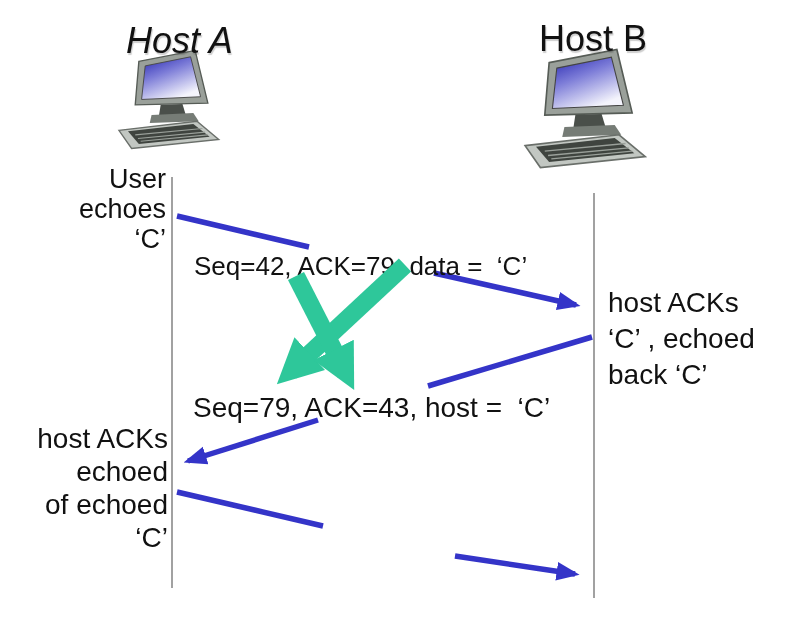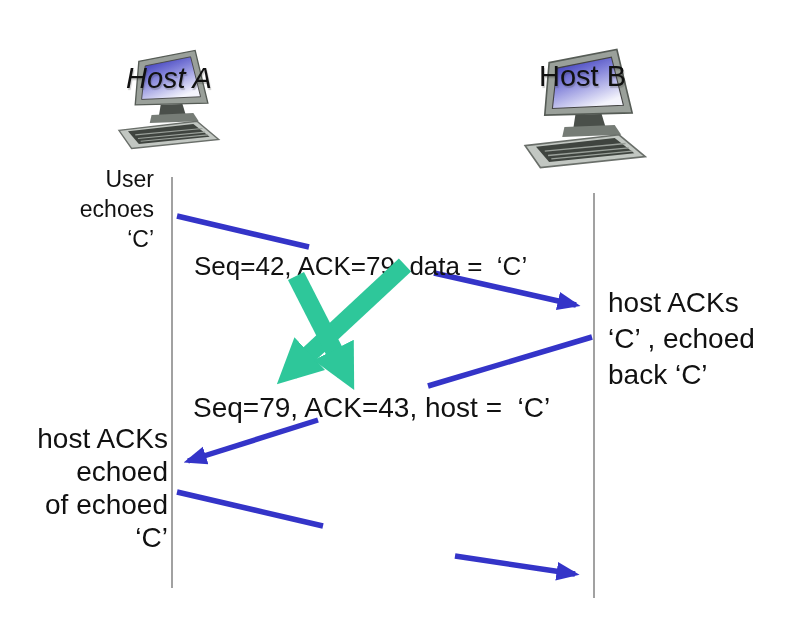--- a/index.html
+++ b/index.html
@@ -6,32 +6,32 @@
   .canvas {
     position:relative; width:798px; height:617px; background:#ffffff;
     font-family:"Liberation Sans", sans-serif; color:#111111; overflow:hidden;
   }
   svg.overlay, svg.overlay-top { position:absolute; left:0; top:0; }
   svg.overlay   { z-index:1; }
   .txt          { position:absolute; z-index:2; white-space:nowrap; }
   svg.overlay-top { z-index:3; pointer-events:none; }
   .pc-icon-box  { position:absolute; z-index:1; }
 
-  .host-label   { font-size:29px; text-shadow:1px 2px 1px rgba(60,60,60,0.25);margin-top:42px; }
+  .host-label   { font-size:36px; text-shadow:1px 2px 1px rgba(60,60,60,0.25); }
   .host-a       { left:126px; top:20px; font-style:italic; }
   .host-b       { left:539px; top:18px; }
 
   .msg          { white-space:pre; }
   .msg-1        { left:194px; top:251px; font-size:26px; }
   .msg-2        { left:193px; top:392px; font-size:28px; }
   .msg-3        { left:285px; top:532px; font-size:28px; }
 
   .note         { line-height:33px; }
   .note div     { white-space:nowrap; }
-  .note-user    { left:16px;  top:164px; width:138px; text-align:right; font-size:23px; line-height:30px; }
+  .note-user    { left:28px;  top:164px; width:138px; text-align:right; font-size:27px; line-height:30px; }
   .note-left    { left:6px;   top:422px; width:162px; text-align:right; font-size:28px; }
   .note-right   { left:608px; top:285px; text-align:left; font-size:28px; line-height:36px; }
 </style>
 </head>
 <body>
 
 <div class="canvas">
 
   <svg class="overlay" width="798" height="617" viewBox="0 0 798 617">
     <defs>

